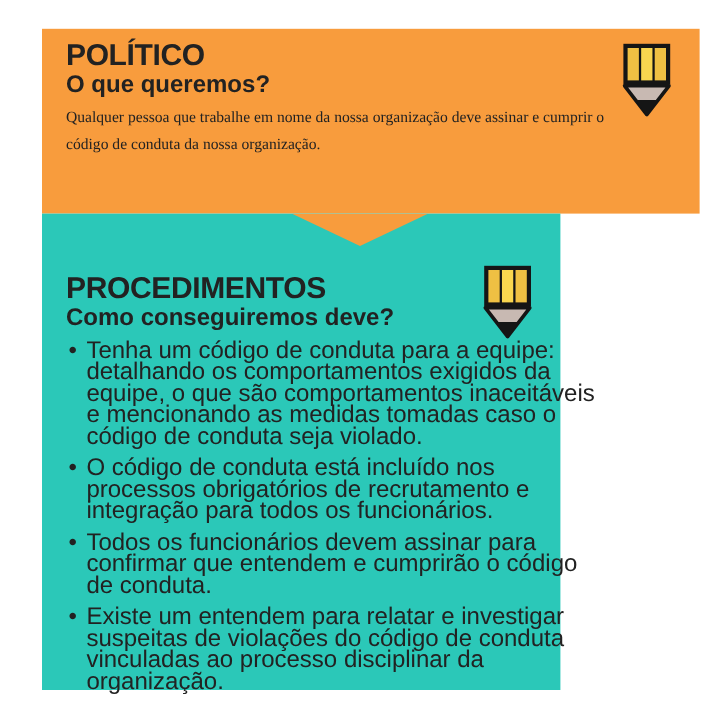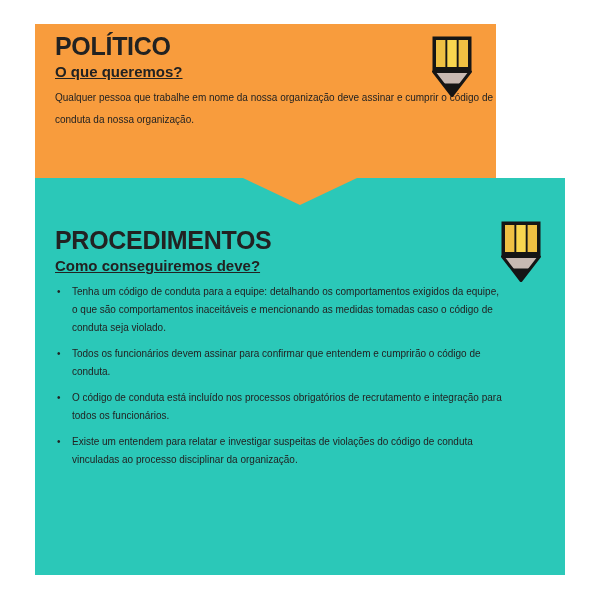--- a/index.html
+++ b/index.html
@@ -18,73 +18,73 @@
     background:var(--background);
   }
   .canvas{
     position:relative;
     width:600px;height:600px;
     background:var(--background);
     overflow:hidden;
   }
   .panel{position:absolute;box-sizing:border-box;}
   .panel-policy{
-    left:35px;top:24px;width:461px;height:154px;
+    left:35px;top:24px;width:548px;height:154px;
     background:var(--policy-panel);
     padding:10px 2px 0 20px;
     z-index:1;
   }
   .notch{
     position:absolute;
     left:243px;top:178px;width:114px;height:27px;
     background:var(--policy-panel);
     clip-path:polygon(0 0,100% 0,50% 100%);
     z-index:3;
   }
   .panel-procedures{
-    left:35px;top:178px;width:530px;height:397px;
+    left:35px;top:178px;width:432px;height:397px;
     background:var(--procedures-panel);
     padding:50px 0 0 20px;
     z-index:2;
   }
   .title{
     margin:0;
     font-size:25px;
     line-height:25px;
     font-weight:700;
     letter-spacing:-0.3px;
     color:var(--text);
   }
   .subtitle{
     margin:3px 0 0 0;
-    font-size:15px;
+    font-size:20px;
     line-height:19px;
     font-weight:700;
     color:var(--text);
-    text-decoration:underline;
   }
   .body-text{
     margin:6px 0 0 0;
     width:462px;
-    font-size:10px;
+    font-size:13px;
     line-height:21.5px;
     font-weight:400;
     color:var(--text);
+    font-family:Liberation Serif, serif;
   }
   .bullets{
     margin:8px 0 0 0;
     padding:0;
     list-style:none;
     width:452px;
   }
   .bullets li{
     position:relative;
     padding-left:17px;
     margin:0 0 8px 0;
-    font-size:10px;
+    font-size:20px;
     line-height:18px;
     color:var(--text);
   }
   .bullets li::before{
     content:"\2022";
     position:absolute;
     left:2px;top:0;
     color:var(--text);
   }
   .pencil{
@@ -120,22 +120,22 @@
         <polygon class="pencil-point" points="11.8,48.4 30.2,48.4 21,61.5"></polygon>
       </svg>
     </span>
   </section>
 
   <section class="panel panel-procedures">
     <h1 class="title">PROCEDIMENTOS</h1>
     <h2 class="subtitle">Como conseguiremos deve?</h2>
     <ul class="bullets">
       <li>Tenha um código de conduta para a equipe: detalhando os comportamentos exigidos da equipe, o que são comportamentos inaceitáveis e mencionando as medidas tomadas caso o código de conduta seja violado.</li>
+      <li>O código de conduta está incluído nos processos obrigatórios de recrutamento e integração para todos os funcionários.</li>
       <li>Todos os funcionários devem assinar para confirmar que entendem e cumprirão o código de conduta.</li>
-      <li>O código de conduta está incluído nos processos obrigatórios de recrutamento e integração para todos os funcionários.</li>
       <li>Existe um entendem para relatar e investigar suspeitas de violações do código de conduta vinculadas ao processo disciplinar da organização.</li>
     </ul>
     <span class="pencil pencil-procedures">
       <svg width="42" height="63" viewBox="0 0 42 63" aria-hidden="true">
         <rect class="pencil-frame" x="1.5" y="1.5" width="39" height="34"></rect>
         <rect class="pencil-stripe" x="5" y="5" width="9.4" height="27"></rect>
         <rect class="pencil-stripe-mid" x="16.3" y="5" width="9.4" height="27"></rect>
         <rect class="pencil-stripe" x="27.6" y="5" width="9.4" height="27"></rect>
         <polygon class="pencil-tip" points="2.5,36.5 39.5,36.5 21,60.5"></polygon>
         <polygon class="pencil-point" points="11.8,48.4 30.2,48.4 21,61.5"></polygon>

